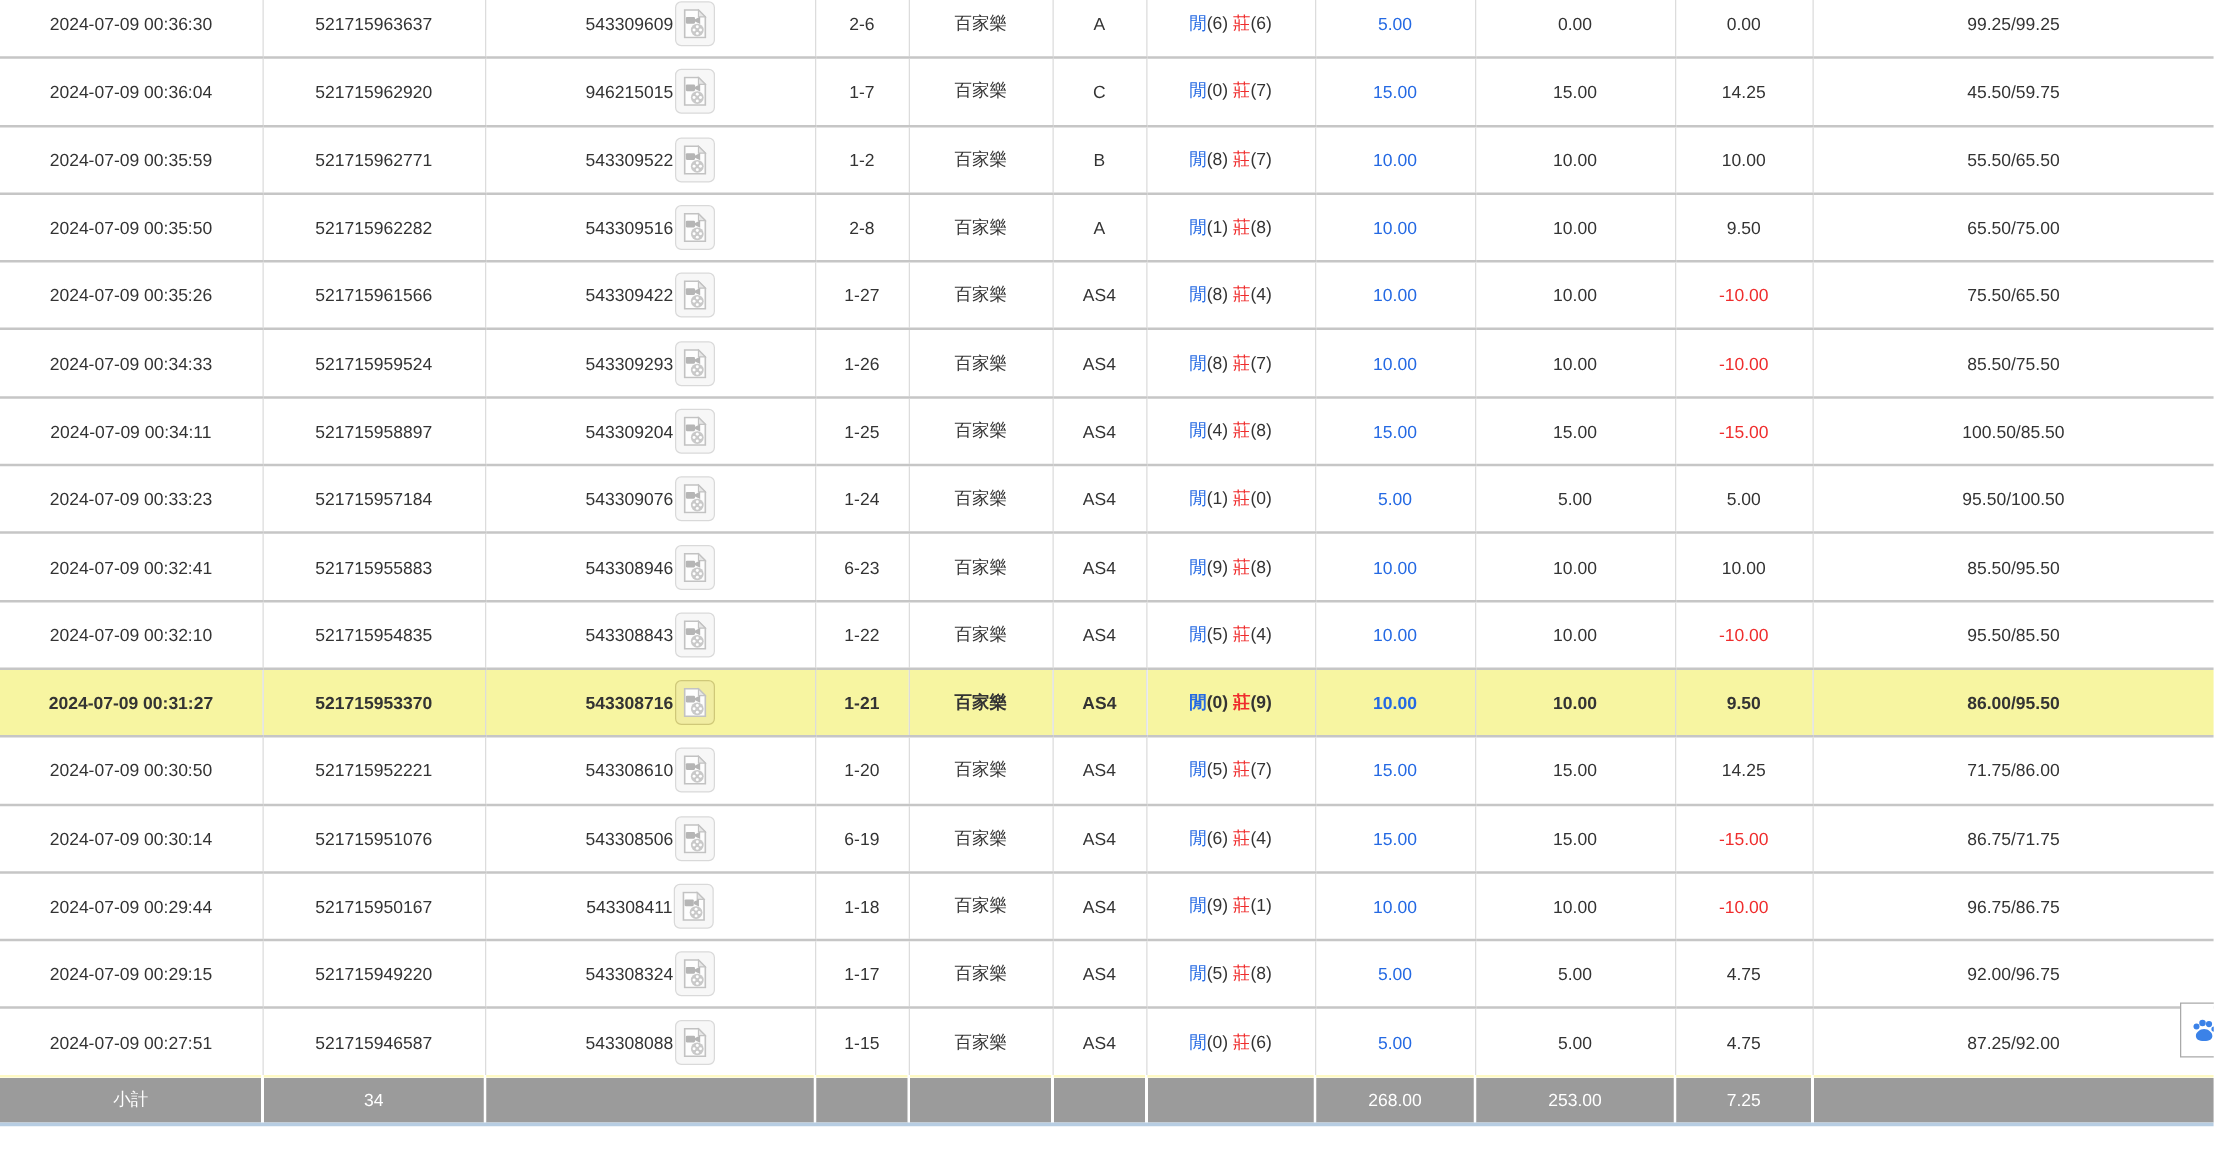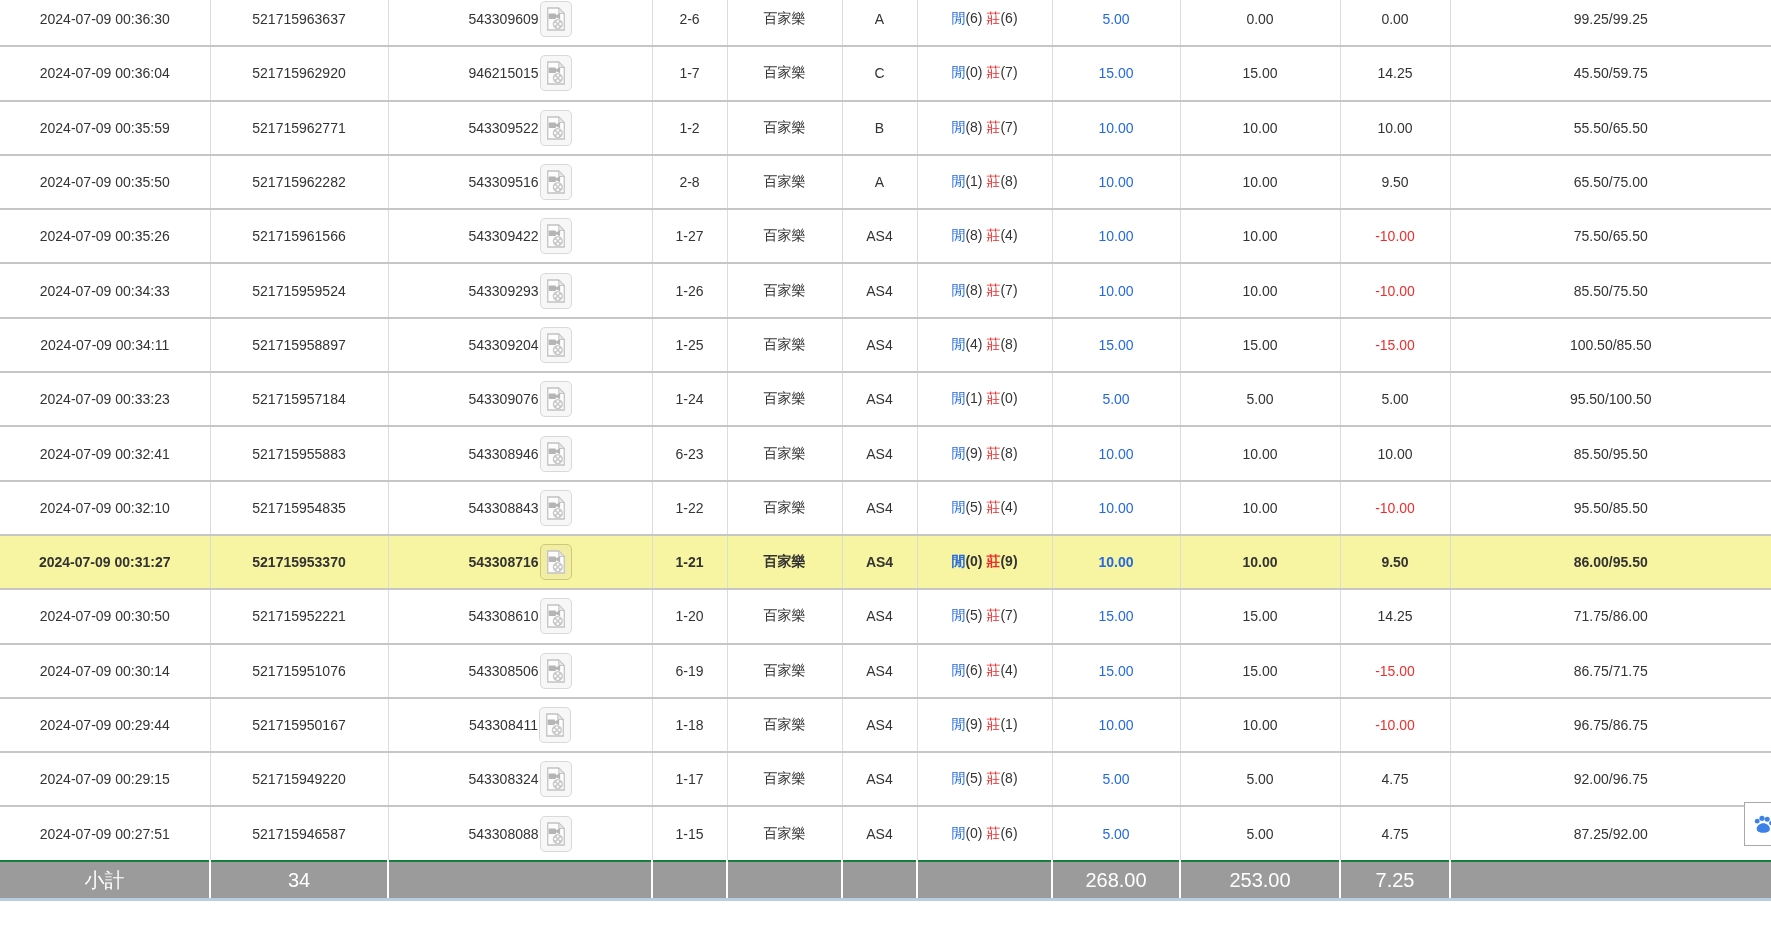--- a/index.html
+++ b/index.html
@@ -25,22 +25,22 @@
   .lbl-banker{color:var(--red,#ef2d2d);}
   .round-cell-inner{display:inline-flex;align-items:center;justify-content:center;gap:1px;}
   .video-btn{
     display:inline-flex;align-items:center;justify-content:center;
     width:30px;height:34px;border:1px solid #d9d9d9;border-radius:5px;
     background:#f7f7f7;cursor:pointer;flex:0 0 auto;
   }
   tr.highlight .video-btn{background:#f1eda2;border-color:#cfc878;}
   tr.totals{height:37.5px;background:var(--totals,#9b9b9b);}
   tr.totals td{
-    color:#fff;border-top:2px solid #15803d;border-right:2px solid #fff;
-    font-size:20px;
+    color:#fff;border-top:2px solid #fef9c3;border-right:2px solid #fff;
+    font-size:14px;
   }
   tr.totals td:last-child{border-right:none;}
   #bottom-strip{width:1771px;height:3px;background:#b7cde2;}
   #paw-box{
     position:absolute;left:1744px;top:802px;width:44px;height:44px;
     background:#fff;border:1px solid #a9a9a9;box-sizing:border-box;
     display:flex;align-items:center;padding-left:6px;cursor:pointer;z-index:5;
   }
 </style>
 </head>

